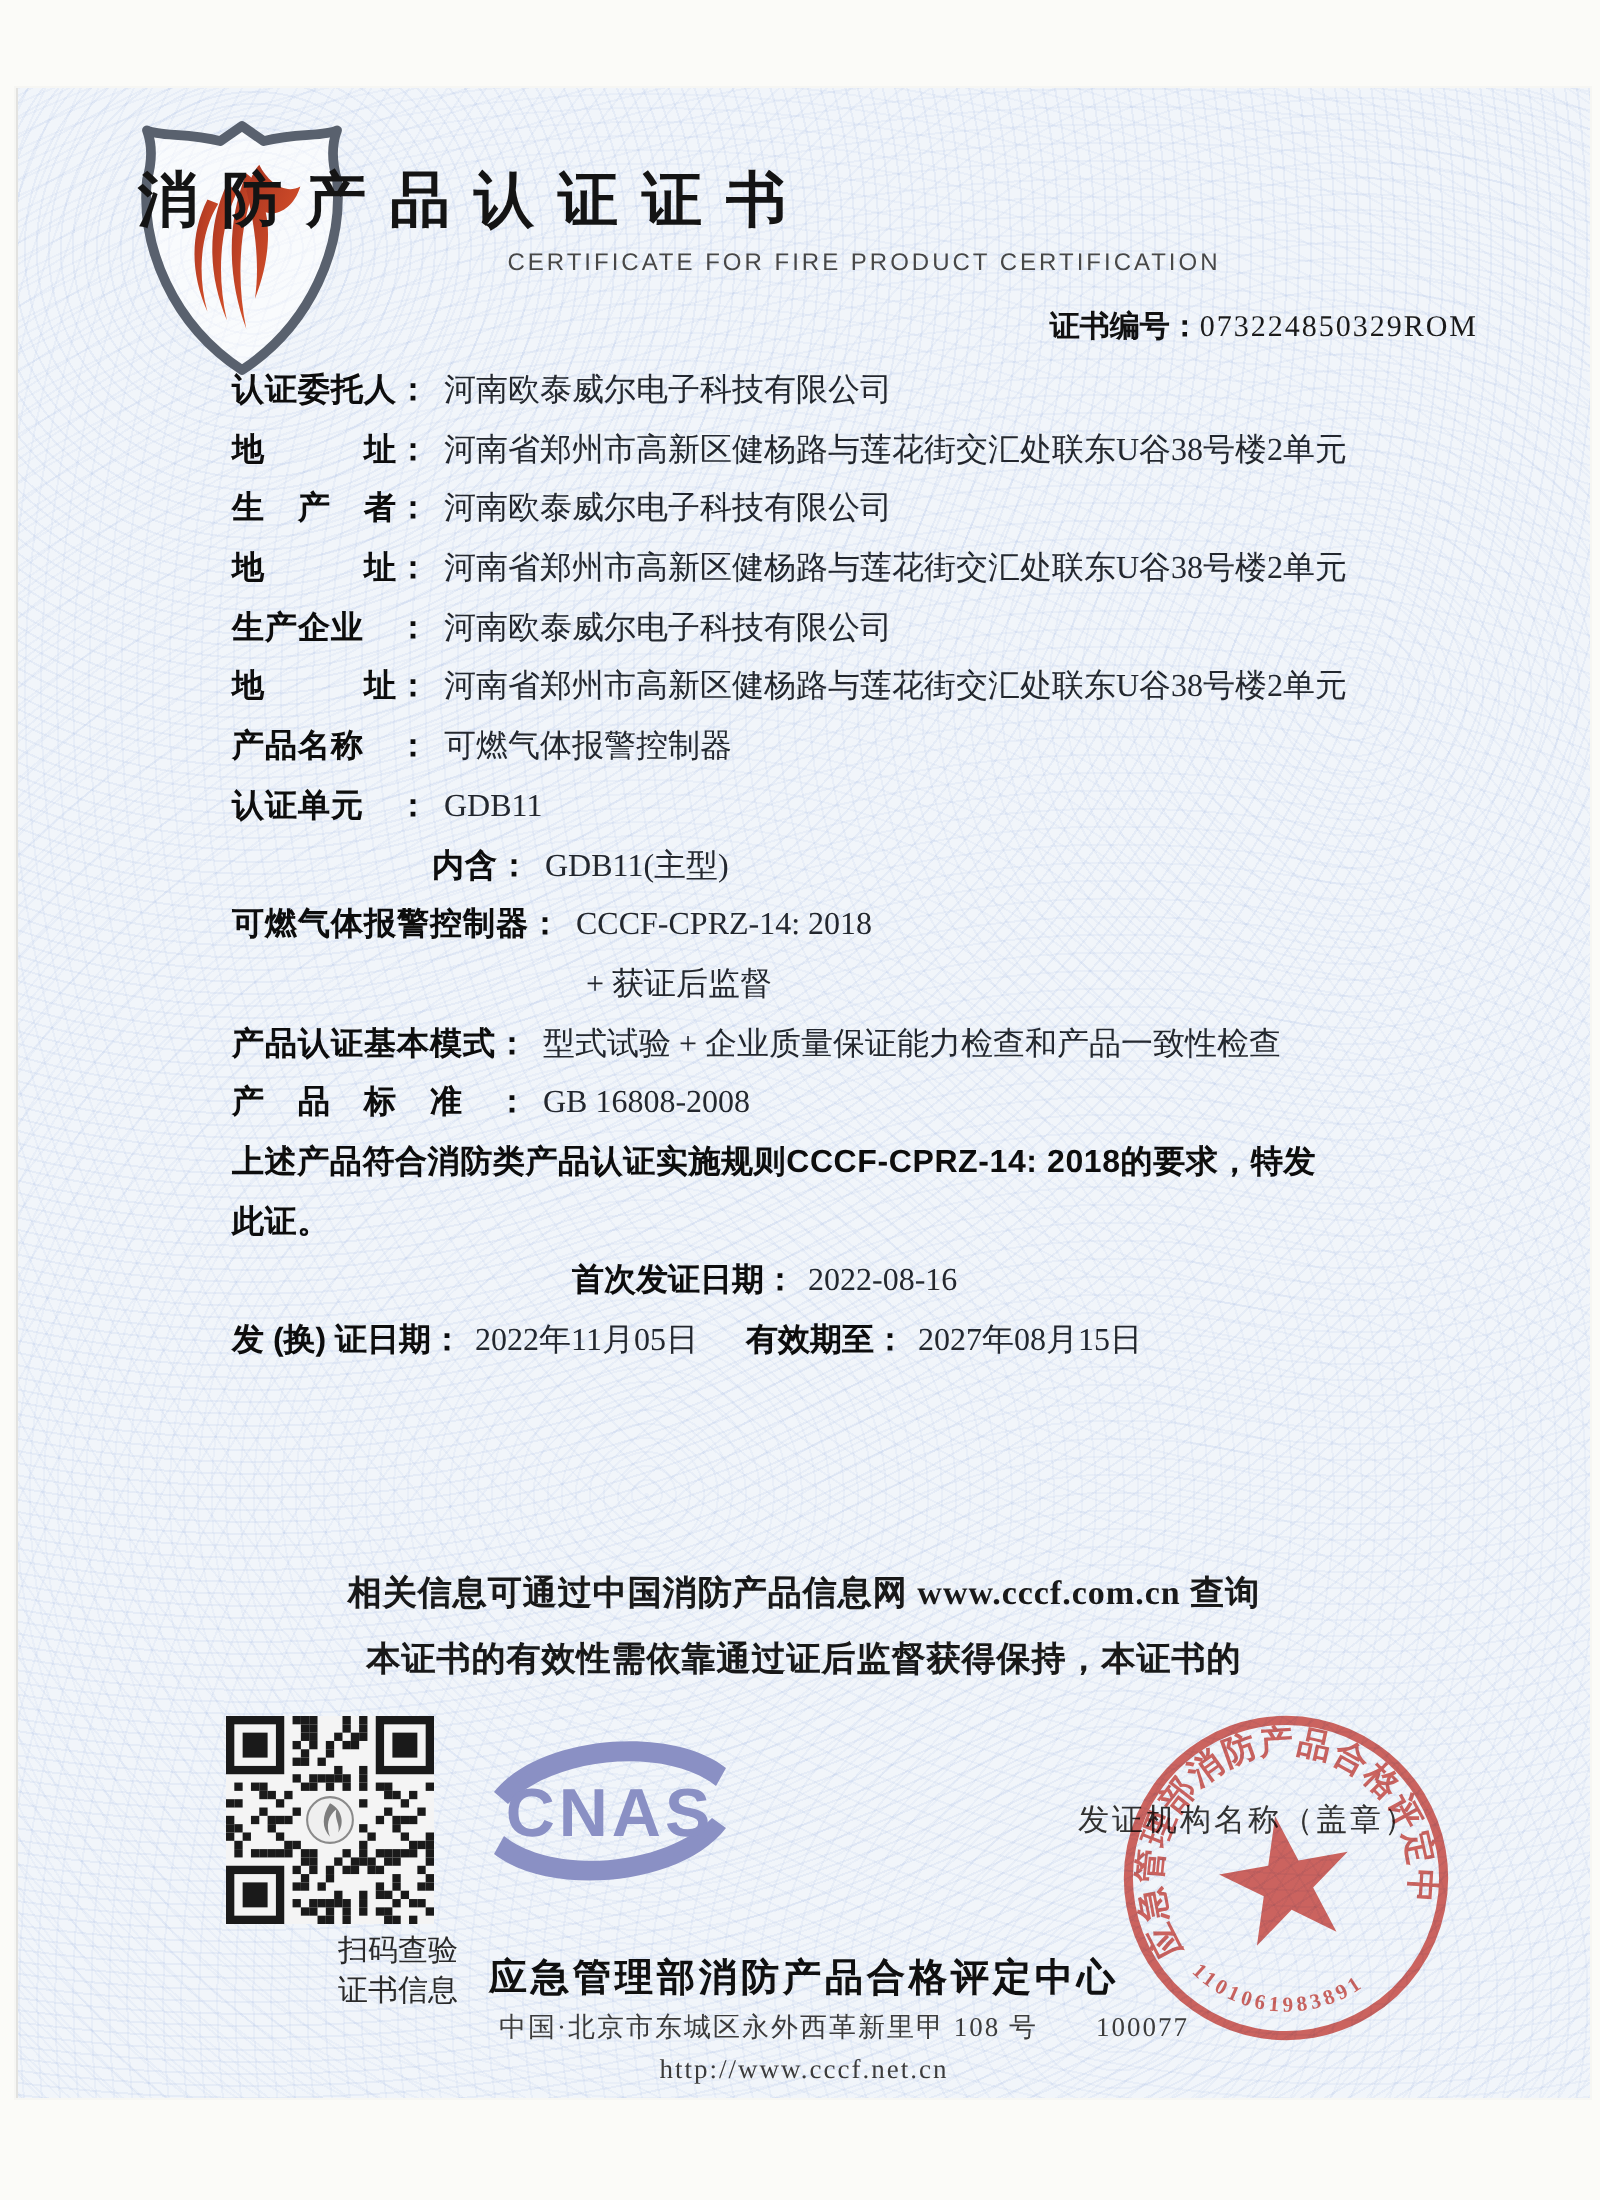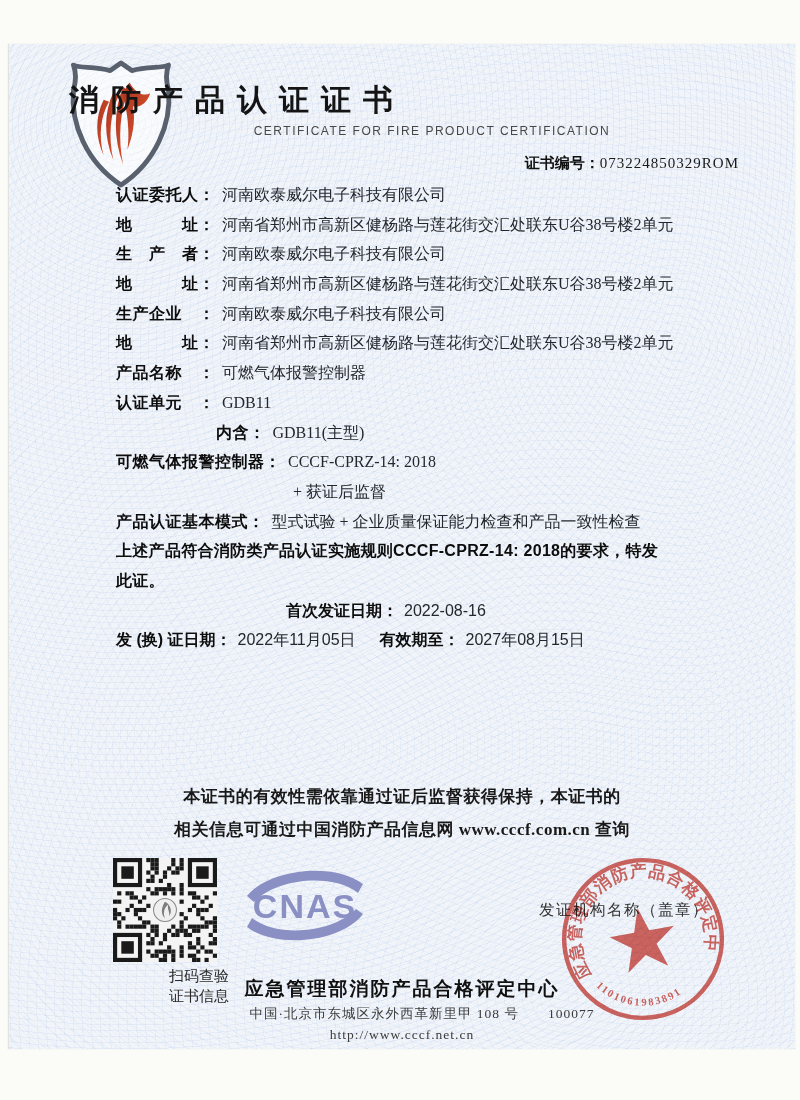--- a/index.html
+++ b/index.html
@@ -37,21 +37,21 @@
   .fields{
     position:absolute;left:107px;top:141px;width:650px;font-size:16px;
   }
   .frow{height:29.7px;white-space:nowrap;}
   .flabel{font-weight:bold;color:#0d0d0d;letter-spacing:0.5px;}
   .fvalue{font-family:"Liberation Serif",serif;color:#23272e;margin-left:7px;}
   .ind100{padding-left:100px;}
   .ind170{padding-left:170px;}
   .stmt{height:29.7px;font-weight:bold;color:#0d0d0d;white-space:nowrap;letter-spacing:0.3px;}
   .stmt:first-of-type{margin-top:2px;}
-  .dates-row .dval{font-family:Liberation Sans, sans-serif;color:#23272e;margin:0 6px;text-align:right;}
+  .dates-row .dval{font-family:Liberation Serif, serif;color:#23272e;margin:0 6px;text-align:right;}
   .dates-row .dlbl{font-weight:bold;color:#0d0d0d;}
   .gap{display:inline-block;width:18px;}
 
   .notice{
     position:absolute;top:736px;left:0;right:0;text-align:center;
     font-family:"Liberation Serif",serif;font-weight:bold;
     font-size:17px;line-height:33px;color:#191919;letter-spacing:0.5px;
   }
 
   .qr{position:absolute;left:104px;top:814px;width:104px;height:104px;}
@@ -118,35 +118,36 @@
     <div class="frow"><span class="flabel">生　产　者：</span><span class="fvalue">河南欧泰威尔电子科技有限公司</span></div>
     <div class="frow"><span class="flabel">地　　　址：</span><span class="fvalue">河南省郑州市高新区健杨路与莲花街交汇处联东U谷38号楼2单元</span></div>
     <div class="frow"><span class="flabel">生产企业　：</span><span class="fvalue">河南欧泰威尔电子科技有限公司</span></div>
     <div class="frow"><span class="flabel">地　　　址：</span><span class="fvalue">河南省郑州市高新区健杨路与莲花街交汇处联东U谷38号楼2单元</span></div>
     <div class="frow"><span class="flabel">产品名称　：</span><span class="fvalue">可燃气体报警控制器</span></div>
     <div class="frow"><span class="flabel">认证单元　：</span><span class="fvalue">GDB11</span></div>
     <div class="frow ind100"><span class="flabel">内含：</span><span class="fvalue">GDB11(主型)</span></div>
     <div class="frow"><span class="flabel">可燃气体报警控制器：</span><span class="fvalue">CCCF-CPRZ-14: 2018</span></div>
     <div class="frow ind170"><span class="flabel"></span><span class="fvalue">+ 获证后监督</span></div>
     <div class="frow"><span class="flabel">产品认证基本模式：</span><span class="fvalue">型式试验 + 企业质量保证能力检查和产品一致性检查</span></div>
+    <div class="frow"><span class="flabel">产　品　标　准　：</span><span class="fvalue">GB 16808-2008</span></div>
 
     <div class="stmt">上述产品符合消防类产品认证实施规则CCCF-CPRZ-14: 2018的要求，特发</div>
     <div class="stmt">此证。</div>
 
     <div class="frow ind170 dates-row">
       <span class="dlbl">首次发证日期：</span><span class="dval">2022-08-16</span>
     </div>
     <div class="frow dates-row">
       <span class="dlbl">发 (换) 证日期：</span><span class="dval">2022年11月05日</span><span class="gap"></span><span class="dlbl">有效期至：</span><span class="dval">2027年08月15日</span>
     </div>
   </div>
 
   <div class="notice">
+    <div>相关信息可通过中国消防产品信息网 www.cccf.com.cn 查询</div>
     <div>本证书的有效性需依靠通过证后监督获得保持，本证书的</div>
-    <div>相关信息可通过中国消防产品信息网 www.cccf.com.cn 查询</div>
   </div>
 
   <svg class="qr" id="qr-svg" viewBox="0 0 100 100">
       <rect x="0" y="0" width="100" height="100" fill="#f4f4f4"></rect>
       <rect x="0" y="40" width="4" height="4" fill="#1a1a1a"></rect>
       <rect x="0" y="48" width="4" height="4" fill="#1a1a1a"></rect>
       <rect x="0" y="52" width="4" height="4" fill="#1a1a1a"></rect>
       <rect x="0" y="56" width="4" height="4" fill="#1a1a1a"></rect>
       <rect x="4" y="32" width="4" height="4" fill="#1a1a1a"></rect>
       <rect x="4" y="40" width="4" height="4" fill="#1a1a1a"></rect>

